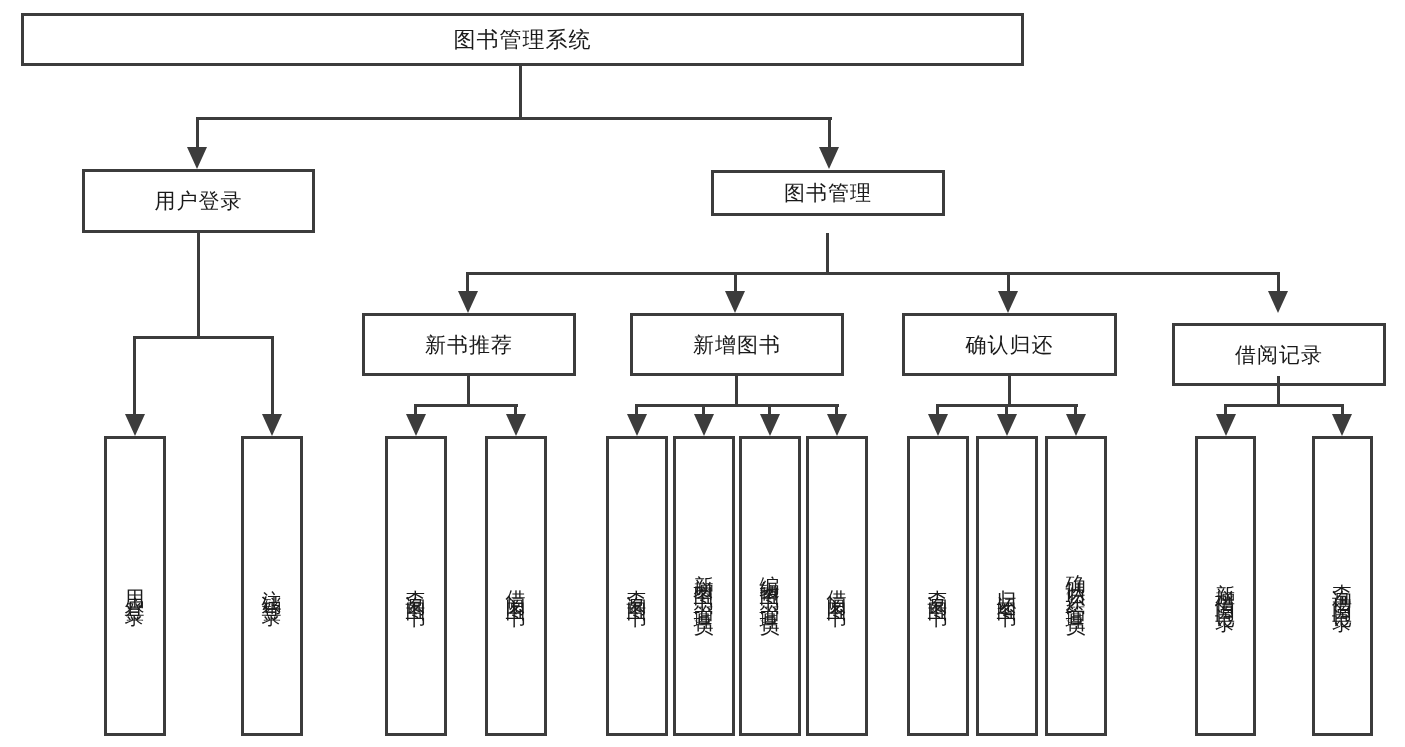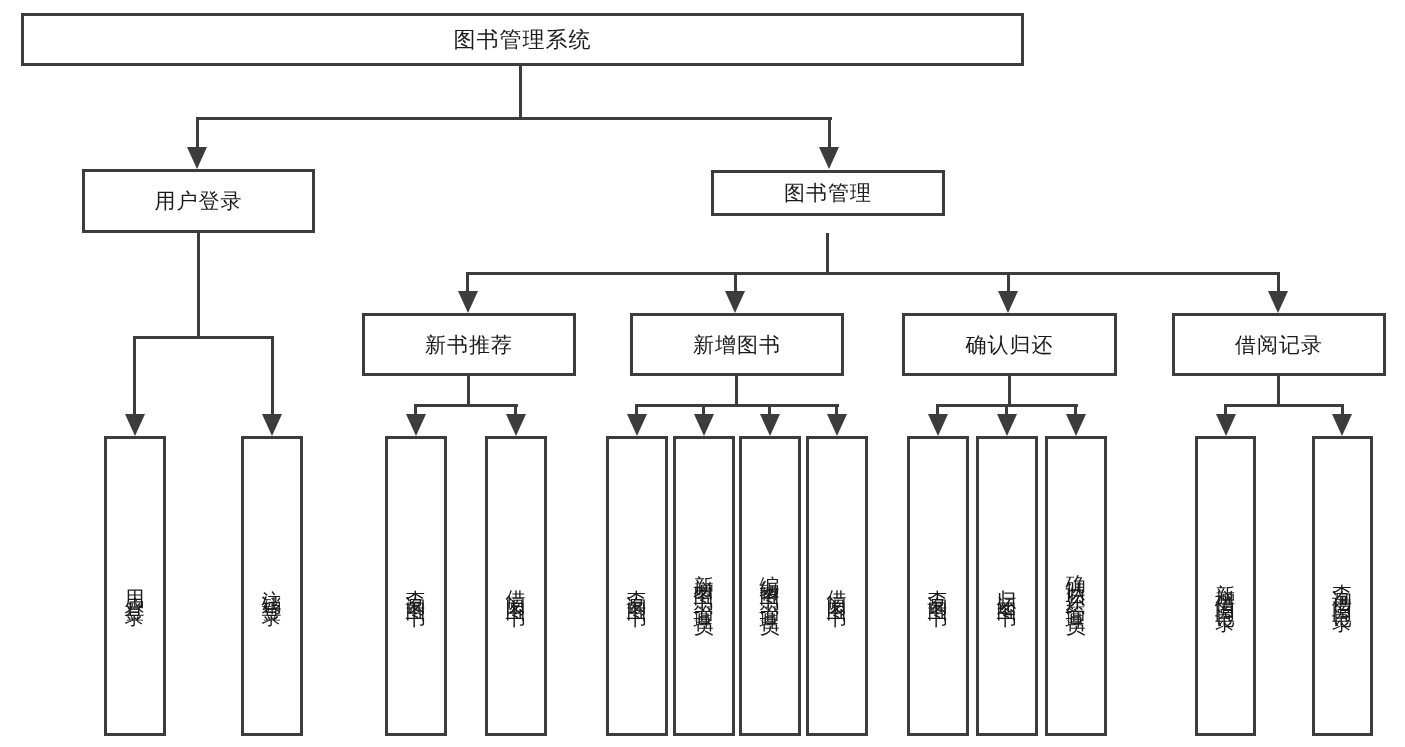--- a/index.html
+++ b/index.html
@@ -40,21 +40,21 @@
 <div class="canvas">
 
   <div class="node root" style="left:21px;top:13px;width:1003px;height:53px">图书管理系统</div>
 
   <div class="node head" style="left:82px;top:169px;width:233px;height:64px">用户登录</div>
   <div class="node head" style="left:711px;top:170px;width:234px;height:46px">图书管理</div>
 
   <div class="node head" style="left:362px;top:313px;width:214px;height:63px">新书推荐</div>
   <div class="node head" style="left:630px;top:313px;width:214px;height:63px">新增图书</div>
   <div class="node head" style="left:902px;top:313px;width:215px;height:63px">确认归还</div>
-  <div class="node head" style="left:1172px;top:313px;width:214px;height:63px">借阅记录</div>
+  <div class="node head" style="left:1172px;top:323px;width:214px;height:63px">借阅记录</div>
 
   <div class="node leaf" style="left:104px;top:436px;width:62px;height:300px">用户登录</div>
   <div class="node leaf" style="left:241px;top:436px;width:62px;height:300px">注销登录</div>
 
   <div class="node leaf" style="left:385px;top:436px;width:62px;height:300px">查询图书</div>
   <div class="node leaf" style="left:485px;top:436px;width:62px;height:300px">借阅图书</div>
 
   <div class="node leaf" style="left:606px;top:436px;width:62px;height:300px">查询图书</div>
   <div class="node leaf" style="left:673px;top:436px;width:62px;height:300px">新增图书（管理员）</div>
   <div class="node leaf" style="left:739px;top:436px;width:62px;height:300px">编辑图书（管理员）</div>

